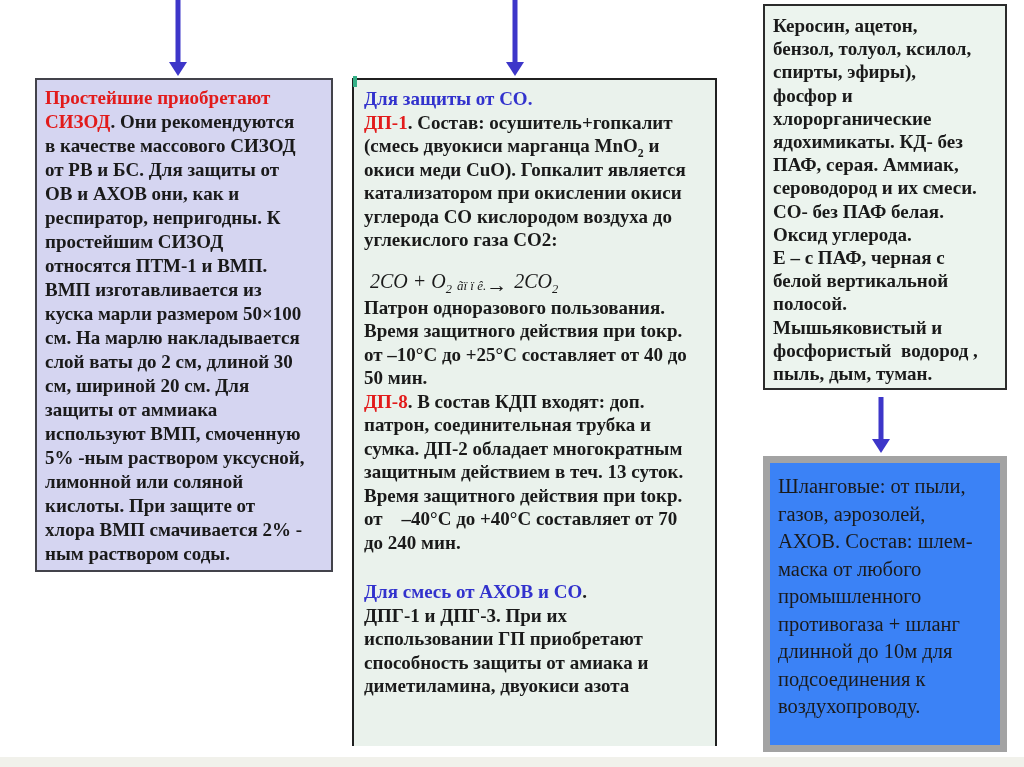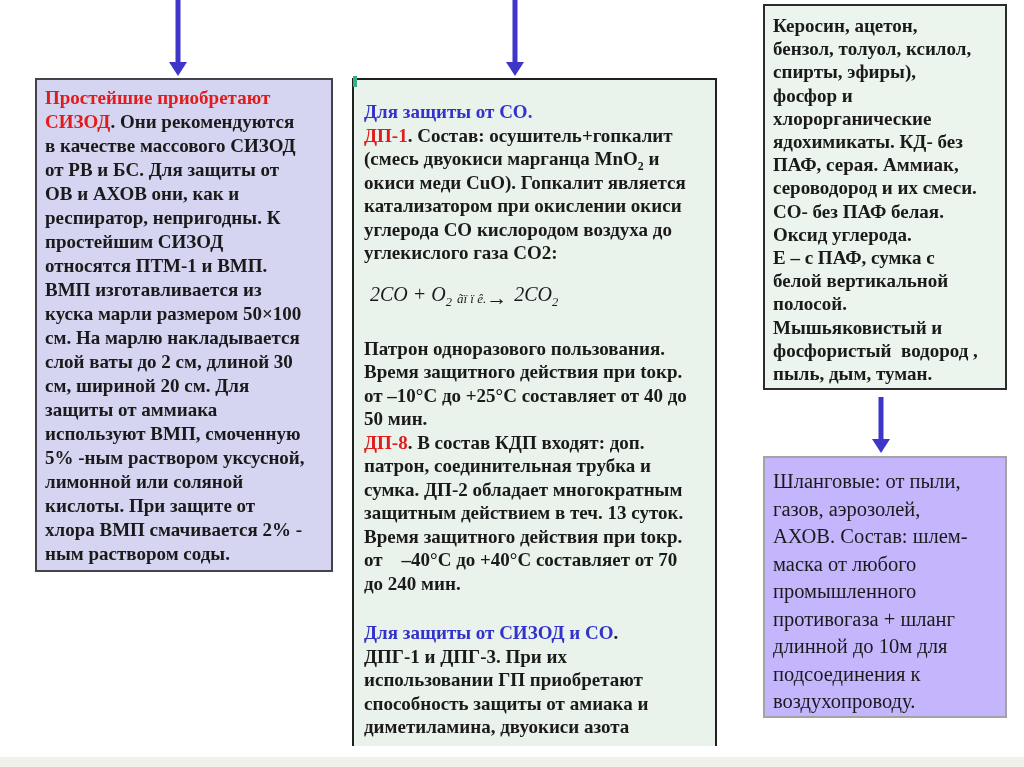--- a/index.html
+++ b/index.html
@@ -11,32 +11,32 @@
   .box{position:absolute;box-sizing:border-box;}
   .left-box{
     left:35px;top:78px;width:298px;height:494px;
     background:#d5d5f1;border:2px solid #43434b;
     padding:6px 2px 6px 8px;
     font-size:19px;font-weight:bold;line-height:24px;
   }
   .mid-box{
     left:352px;top:78px;width:365px;height:668px;
     background:#eaf2ec;border:2px solid #202020;border-bottom:none;
-    padding:20px 4px 0 10px;
+    padding:7px 4px 0 10px;
     font-size:19px;font-weight:bold;line-height:23.5px;
   }
   .rtop-box{
     left:763px;top:4px;width:244px;height:386px;
     background:#ecf4ee;border:2px solid #2b2b2b;
     padding:8px 6px 4px 8px;
     font-size:19px;font-weight:bold;line-height:23.2px;
   }
   .rbot-box{
-    left:763px;top:456px;width:244px;height:262px;
-    background:#c4b5fd;border:2px solid #a3a3a3;
+    left:763px;top:456px;width:244px;height:296px;
+    background:#3b82f6;border:7px solid #a3a3a3;
     padding:10px 6px 4px 8px;
     font-size:20.5px;font-weight:normal;line-height:27.5px;
   }
   .t{margin:0;white-space:pre-wrap;}
   .red{color:#e21b1b;}
   .blue{color:#3232cd;}
   sub{font-size:0.62em;line-height:0;}
   
   .teal-notch{position:absolute;left:353px;top:76px;width:4px;height:11px;background:#35b087;}
   
@@ -51,21 +51,21 @@
   .arrow-right{left:872px;top:397px;width:18px;height:56px;}
   .arrow-right .shaft{height:42px;}
   .arrow-right .head{top:42px;}
   
   .formula{margin:14px 0 0 6px;font-style:italic;font-weight:normal;font-size:20px;white-space:normal;line-height:30px;}
   .limgrp{display:inline-flex;flex-direction:row;align-items:center;vertical-align:-2px;margin:0 5px;}
   .over{font-size:13px;line-height:12px;white-space:nowrap;}
   .farrow{font-size:21px;line-height:15px;}
   .rhs-gap{margin-left:2px;font-family:Liberation Serif, serif;}
   
-  .p-patron{margin-top:28px;}
+  .p-patron{}
   .p-ahov{margin-top:26px;}
   
   .bottom-strip{position:absolute;left:0;top:757px;width:1024px;height:10px;background:#f1f1eb;}
 </style>
 </head>
 <body>
 
 <div class="slide">
 
   <div class="varrow arrow-top1">
@@ -120,41 +120,41 @@
 Время защитного действия при tокр.
 от –10°С до +25°С составляет от 40 до
 50 мин.</p>
       <p class="t"><span class="red">ДП-8</span><span>. В состав КДП входят: доп.
 патрон, соединительная трубка и
 сумка. ДП-2 обладает многократным
 защитным действием в теч. 13 суток.
 Время защитного действия при tокр.
 от    –40°С до +40°С составляет от 70
 до 240 мин.</span></p>
-      <p class="t p-ahov"><span class="blue">Для защиты от СИЗОД и СО</span><span>.</span><span>
+      <p class="t p-ahov"><span class="blue">Для смесь от АХОВ и СО</span><span>.</span><span>
 </span><span>ДПГ-1 и ДПГ-3. При их
 использовании ГП приобретают
 способность защиты от амиака и
 диметиламина, двуокиси азота</span></p>
     </div>
 
   <div class="teal-notch"></div>
 
   <div class="box rtop-box">
       <p class="t">Керосин, ацетон,
 бензол, толуол, ксилол,
 спирты, эфиры),
 фосфор и
 хлорорганические
 ядохимикаты. КД- без
 ПАФ, серая. Аммиак,
 сероводород и их смеси.
 СО- без ПАФ белая.
 Оксид углерода.
-Е – с ПАФ, сумка с
+Е – с ПАФ, черная с
 белой вертикальной
 полосой.
 Мышьяковистый и
 фосфористый  водород ,
 пыль, дым, туман.</p>
     </div>
 
   <div class="box rbot-box">
       <p class="t">Шланговые: от пыли,
 газов, аэрозолей,

